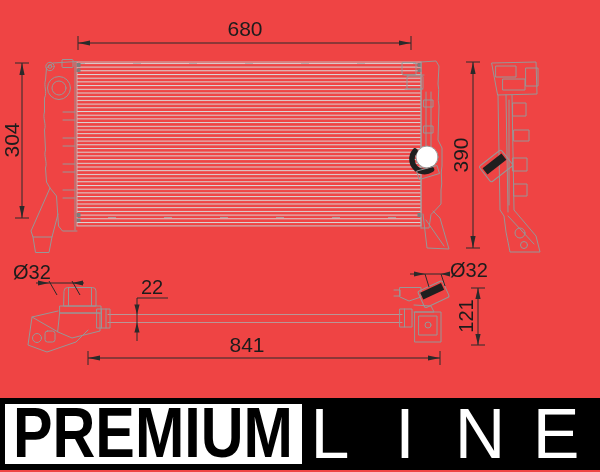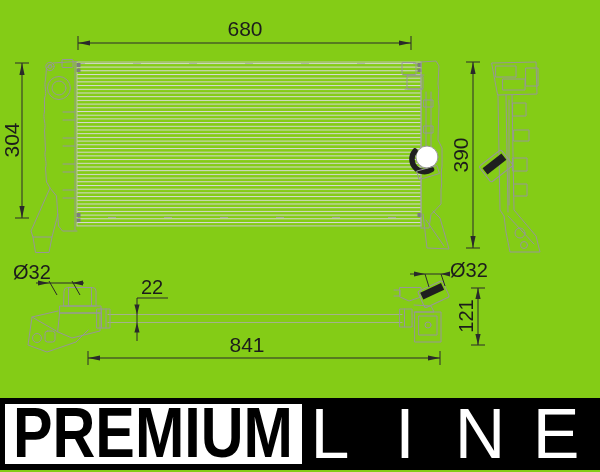--- a/index.html
+++ b/index.html
@@ -1,16 +1,16 @@
 <!DOCTYPE html>
 <html><head>
 <meta charset="utf-8">
 <style>
   html,body{margin:0;padding:0;background:#fff;}
-  #stage{position:relative;width:600px;height:472px;background:#84cc16;overflow:hidden;
+  #stage{position:relative;width:600px;height:472px;background:#ef4444;overflow:hidden;
          font-family:"Liberation Sans",sans-serif;}
   svg{display:block;}
   .dim{stroke:#2a2a2a;stroke-width:1;fill:none;}
   .dimtext{fill:#1c1c1c;font-family:"Liberation Sans","DejaVu Sans",sans-serif;font-size:21px;}
   .dimtext-sm{fill:#1c1c1c;font-family:"Liberation Sans","DejaVu Sans",sans-serif;font-size:20px;}
   .arrow{fill:#2a2a2a;stroke:none;}
   .outline{stroke:#979797;stroke-width:1;fill:none;stroke-linejoin:round;stroke-linecap:round;}
   .outline-thin{stroke:#ababab;stroke-width:0.8;fill:none;}
   .darkband{fill:#1f1f1f;stroke:none;}
   .banner-premium-text{font-family:"Liberation Sans",sans-serif;font-weight:bold;}

